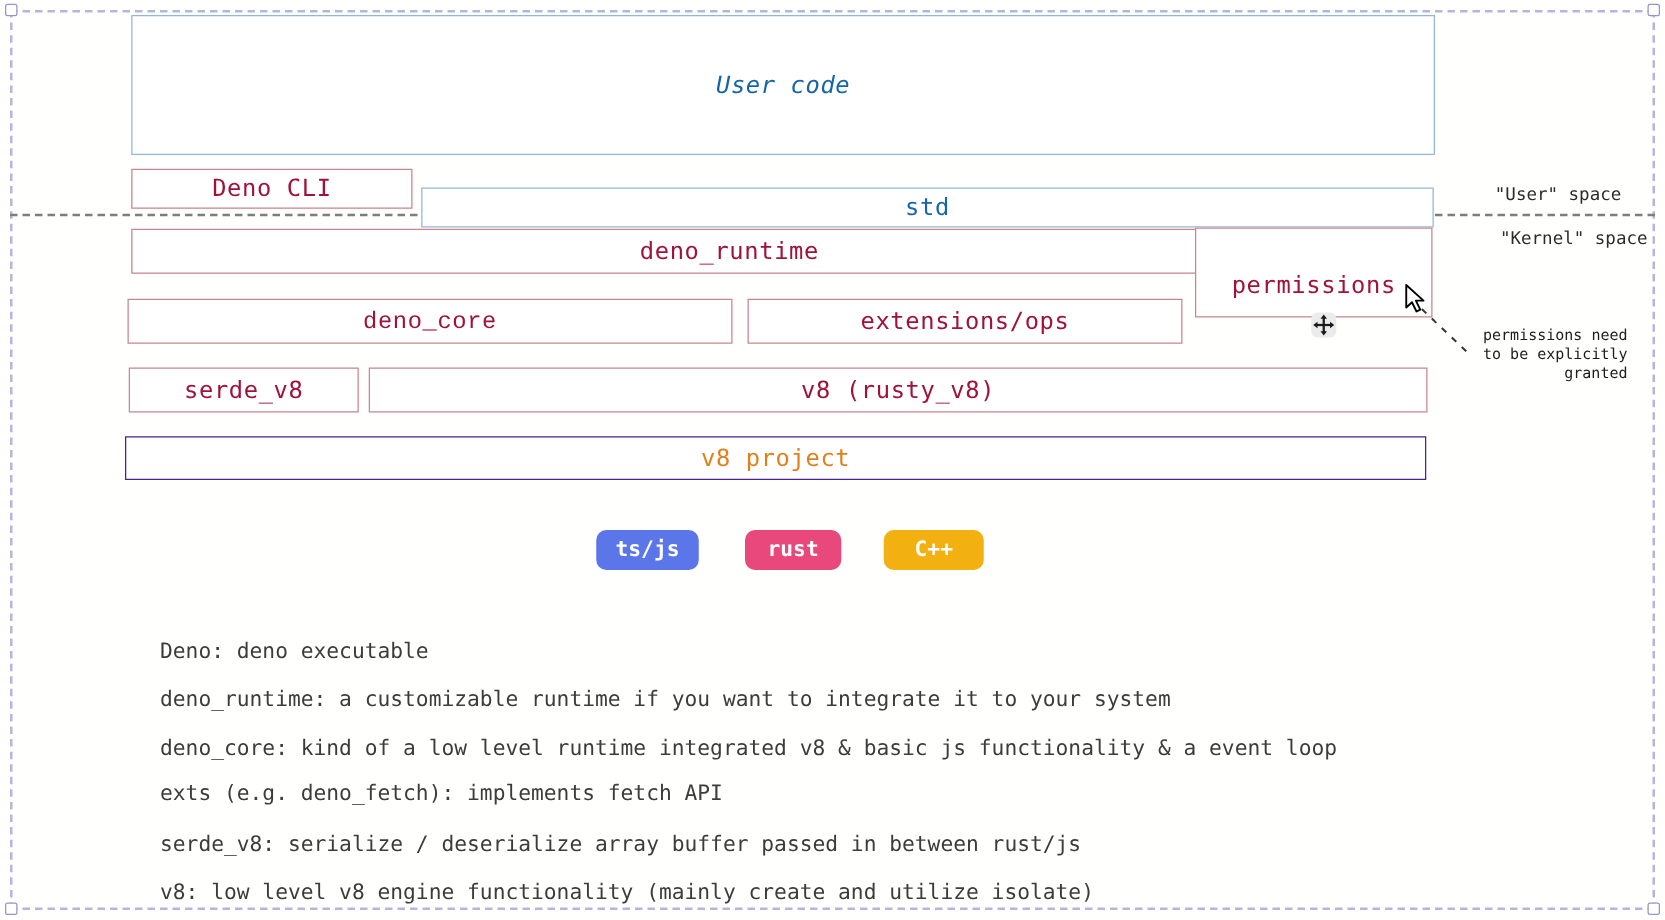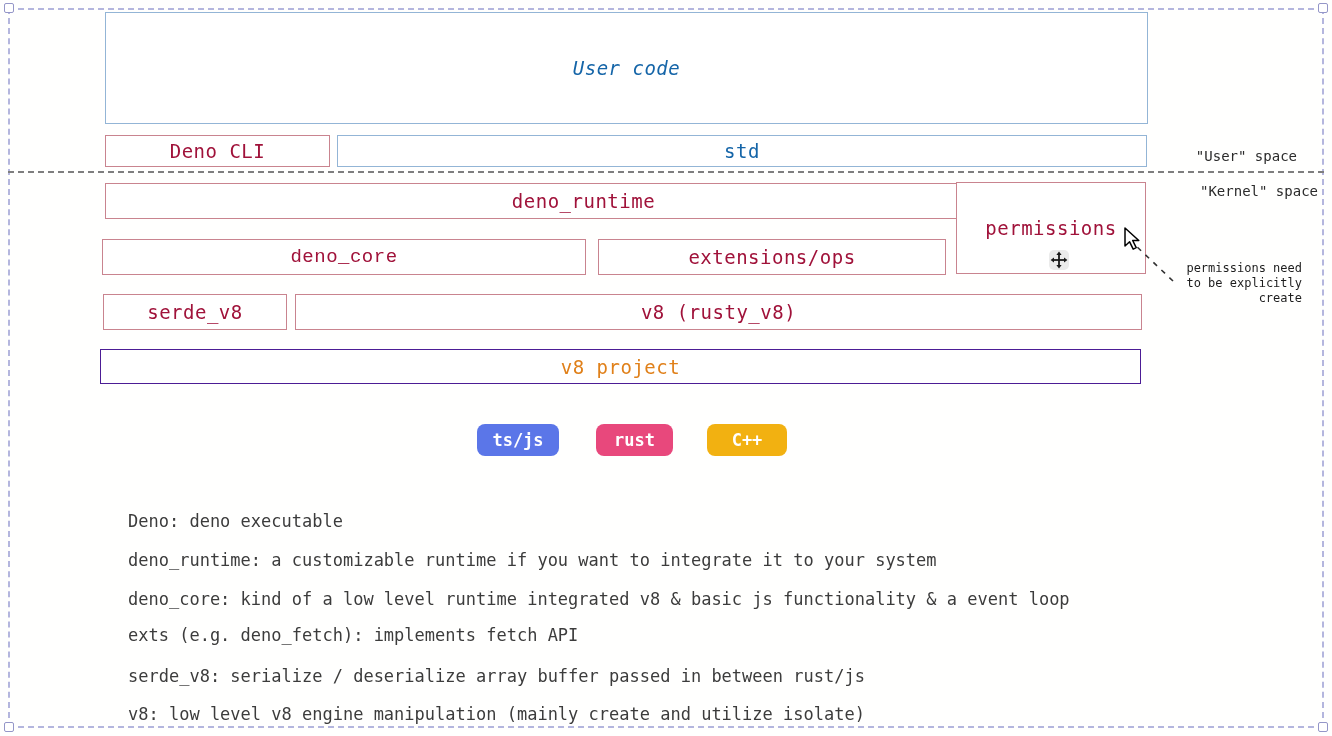--- a/index.html
+++ b/index.html
@@ -17,23 +17,23 @@
   .divider{position:absolute;left:8px;top:171px;width:1316px;height:0;
     border-top:2px dashed #7e7e7e;}
   
   .box{position:absolute;background:#fff;display:flex;align-items:center;justify-content:center;
     font-size:19px;box-sizing:border-box;letter-spacing:.5px;}
   .box.blue{border:1px solid #93b5d6;color:#1565a8;}
   .box.red{border:1px solid #c9848f;color:#a0123a;}
   .box.orange{border:1px solid #4c1d95;color:#e0801a;}
   .b-usercode{left:105px;top:12px;width:1043px;height:112px;font-style:italic;}
   .b-denocli{left:105px;top:135px;width:225px;height:32px;}
-  .b-std{left:337px;top:135px;width:810px;height:32px;}
+  .b-std{left:337px;top:150px;width:810px;height:32px;}
   .b-denoruntime{left:105px;top:183px;width:957px;height:36px;}
-  .b-permissions{left:956px;top:182px;width:190px;height:92px;align-items:flex-start;}
+  .b-permissions{left:956px;top:182px;width:190px;height:72px;align-items:flex-start;}
   .b-permissions span{margin-top:34px;}
   .b-denocore{left:102px;top:239px;width:484px;height:36px;font-family:Liberation Mono, monospace;}
   .b-extops{left:598px;top:239px;width:348px;height:36px;}
   .b-serdev8{left:103px;top:294px;width:184px;height:36px;}
   .b-v8rusty{left:295px;top:294px;width:847px;height:36px;}
   .b-v8project{left:100px;top:349px;width:1041px;height:35px;}
   
   .space-label{position:absolute;font-size:14px;color:#2b2b2b;letter-spacing:0;}
   .l-user{top:148px;right:35px;}
   .l-kernel{top:183px;right:14px;}
@@ -98,39 +98,39 @@
   <div class="box orange b-v8project">
     <span>v8 project</span>
   </div>
 
   <div class="space-label l-user">"User" space</div>
   <div class="space-label l-kernel">"Kernel" space</div>
 
   <div class="annotation">
     <div>permissions need</div>
     <div>to be explicitly</div>
-    <div>create</div>
+    <div>granted</div>
   </div>
 
   <div class="badge bg-tsjs">
     <span>ts/js</span>
   </div>
   <div class="badge bg-rust">
     <span>rust</span>
   </div>
   <div class="badge bg-cpp">
     <span>C++</span>
   </div>
 
   <div class="note n-0">Deno: deno executable</div>
   <div class="note n-1">deno_runtime: a customizable runtime if you want to integrate it to your system</div>
   <div class="note n-2">deno_core: kind of a low level runtime integrated v8 &amp; basic js functionality &amp; a event loop</div>
   <div class="note n-3">exts (e.g. deno_fetch): implements fetch API</div>
   <div class="note n-4">serde_v8: serialize / deserialize array buffer passed in between rust/js</div>
-  <div class="note n-5">v8: low level v8 engine manipulation (mainly create and utilize isolate)</div>
+  <div class="note n-5">v8: low level v8 engine functionality (mainly create and utilize isolate)</div>
 
   <svg class="overlay" viewBox="0 0 1332 736" xmlns="http://www.w3.org/2000/svg">
 
     <line x1="1173" y1="281" x2="1134" y2="244" stroke="#333333" stroke-width="1.6" stroke-dasharray="5 6"></line>
 
     <g transform="translate(1049,250)">
       <rect x="0" y="0" width="20" height="20" rx="5" fill="#ebebeb"></rect>
       <line x1="10" y1="4" x2="10" y2="16" stroke="#1a1a1a" stroke-width="1.8"></line>
       <line x1="4" y1="10" x2="16" y2="10" stroke="#1a1a1a" stroke-width="1.8"></line>
       <polygon points="7.4,5 12.6,5 10,1.6" fill="#1a1a1a"></polygon>

